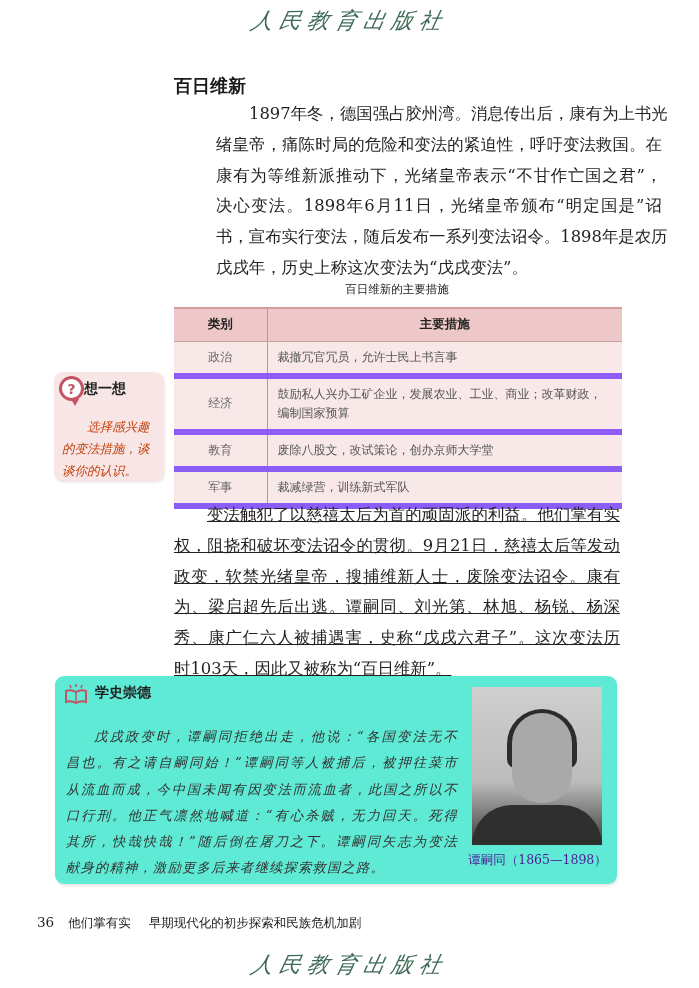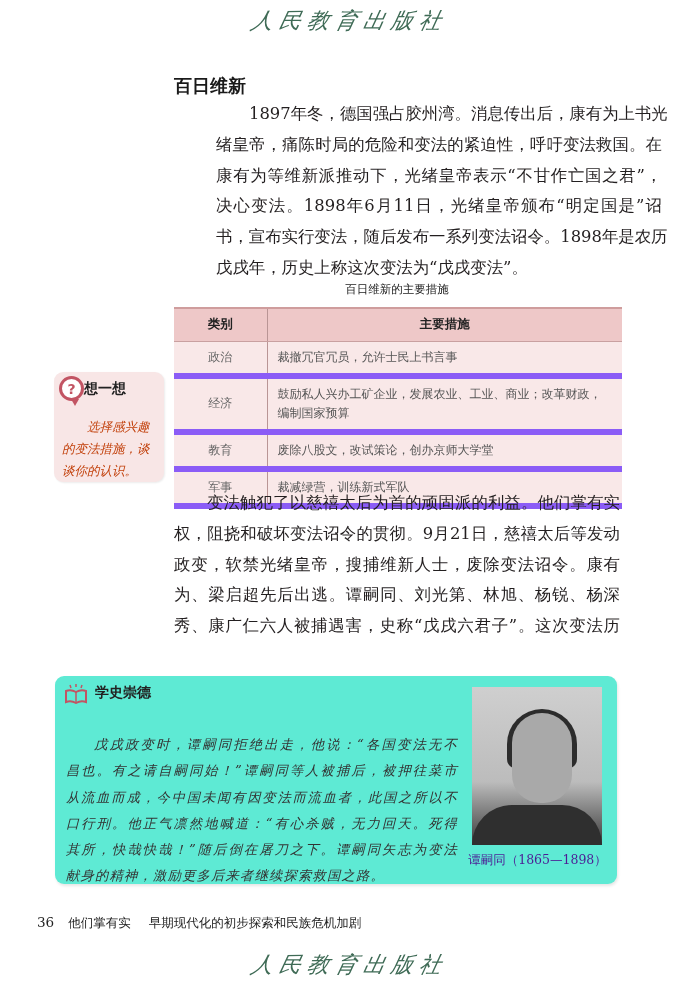--- a/index.html
+++ b/index.html
@@ -21,21 +21,21 @@
 
     .para {
       position: absolute; left: 174px; width: 446px;
       font-size: 16.4px; line-height: 30.8px; color: #231f20;
       text-align: justify;
     }
     .para .line { display: block; white-space: nowrap; text-align: justify; text-align-last: justify; }
     .para .line.last { text-align-last: left; }
     .para .indent { padding-left: 33px; }
     .para1 { top: 99px; margin-left: 42px; }
-    .para2 { top: 488px; }
+    .para2 { top: 500px; text-decoration: underline; }
 
     .table-caption {
       position: absolute; left: 174px; width: 446px; top: 282px; text-align: center;
       font-family: "DejaVu Sans", sans-serif; font-weight: normal; font-size: 11.5px; color: #222;
     }
 
     .measures-table {
       position: absolute; left: 174px; top: 307px; width: 448px;
       border-collapse: collapse;
       font-family: "DejaVu Sans", sans-serif; font-size: 12px; color: #555;
@@ -82,21 +82,21 @@
       position: absolute; left: 55px; top: 676px; width: 562px; height: 208px;
       background: #5eead4; border-radius: 9px;
       box-shadow: 1px 2px 3px rgba(0,0,0,0.1);
     }
     .history-head { position: absolute; left: 10px; top: 8px; display: flex; align-items: center; }
     .book-icon { width: 22px; height: 18px; position: relative; }
     .history-title {
       margin-left: 8px; font-family: "DejaVu Sans", sans-serif; font-weight: bold; font-size: 14px; color: #222;
     }
     .history-body {
-      position: absolute; left: 11px; top: 56px; width: 392px;
+      position: absolute; left: 11px; top: 48px; width: 392px;
       font-size: 13.3px; line-height: 26.3px; color: #333; font-style: italic; letter-spacing: 1.2px;
     }
     .history-body .line { display: block; white-space: nowrap; text-align: justify; text-align-last: justify; }
     .history-body .line.last { text-align-last: left; }
     .history-body .first { padding-left: 28px; }
 
     .portrait {
       position: absolute; left: 472px; top: 687px; width: 130px; height: 158px;
       background: linear-gradient(180deg, #cfcfcf 0%, #bcbcbc 60%, #3a3a3a 100%);
       overflow: hidden;
@@ -184,20 +184,21 @@
     <span class="line">谈你的认识。</span>
   </div>
 </aside>
 
 <div class="para para2">
   <span class="line indent">变法触犯了以慈禧太后为首的顽固派的利益。他们掌有实</span>
   <span class="line">权，阻挠和破坏变法诏令的贯彻。9月21日，慈禧太后等发动</span>
   <span class="line">政变，软禁光绪皇帝，搜捕维新人士，废除变法诏令。康有</span>
   <span class="line">为、梁启超先后出逃。谭嗣同、刘光第、林旭、杨锐、杨深</span>
   <span class="line">秀、康广仁六人被捕遇害，史称“戊戌六君子”。这次变法历</span>
+  <span class="line last">时103天，因此又被称为“百日维新”。</span>
 </div>
 
 <section class="history-box">
   <div class="history-head">
     <span class="book-icon">
       <svg width="22" height="20" viewBox="0 0 22 20">
         <line x1="5" y1="1" x2="6" y2="4" stroke="#c25463" stroke-width="1.5"></line>
         <line x1="11" y1="0" x2="11" y2="3" stroke="#c25463" stroke-width="1.5"></line>
         <line x1="17" y1="1" x2="16" y2="4" stroke="#c25463" stroke-width="1.5"></line>
         <path d="M1 7 Q6 5 11 8 Q16 5 21 7 L21 18 Q16 16 11 19 Q6 16 1 18 Z" fill="none" stroke="#c25463" stroke-width="2"></path>

